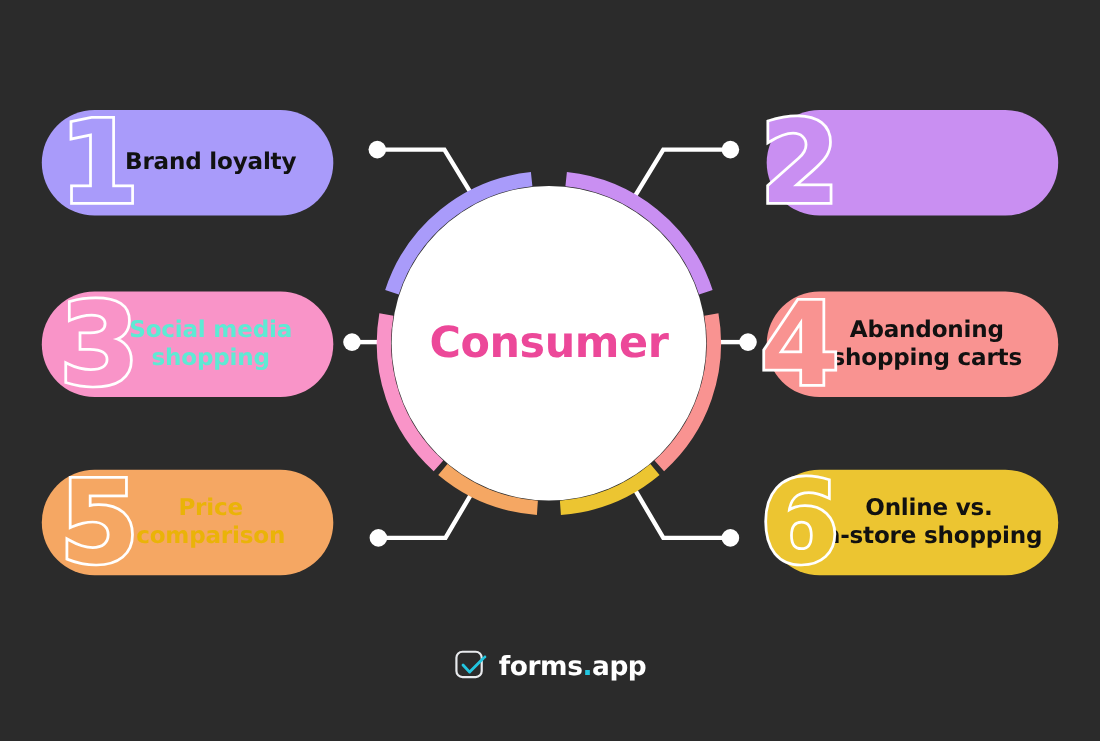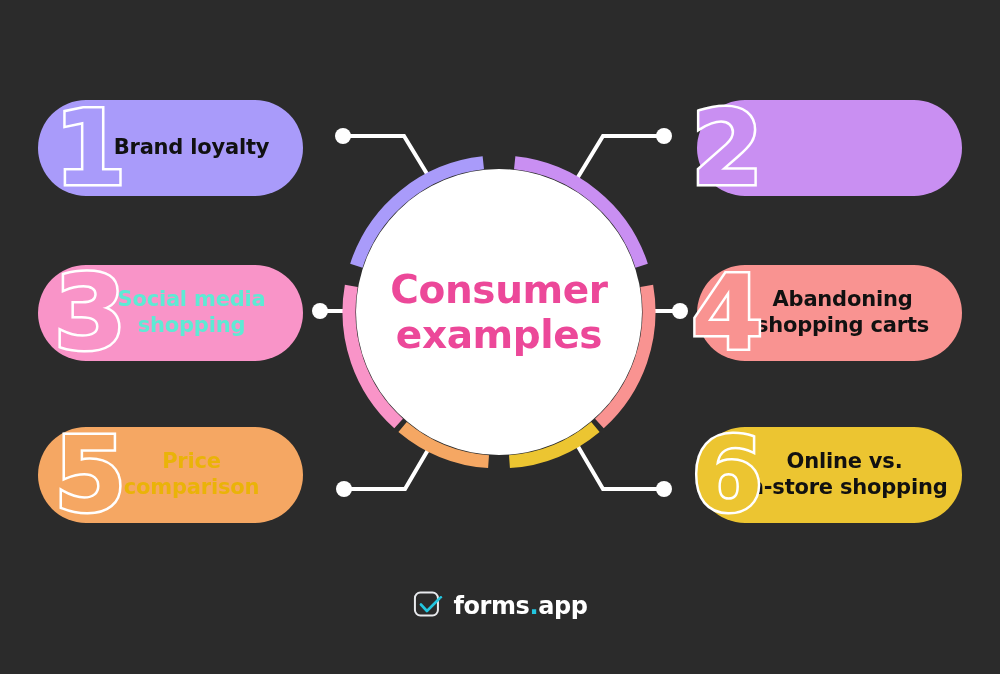--- a/index.html
+++ b/index.html
@@ -158,21 +158,20 @@
         <path id="arc-2" d="M 174.68 9.82 A 150 150 0 0 1 301.66 112.65" stroke="#c98ff2"></path>
         <path id="arc-4" d="M 306.72 132.95 A 150 150 0 0 1 259.37 270.47" stroke="#f99391"></path>
         <path id="arc-6" d="M 255.42 273.91 A 150 150 0 0 1 169.46 308.63" stroke="#ecc531"></path>
         <path id="arc-5" d="M 148.54 308.63 A 150 150 0 0 1 62.58 273.91" stroke="#f5a763"></path>
         <path id="arc-3" d="M 58.63 270.47 A 150 150 0 0 1 11.28 132.95" stroke="#f994c8"></path>
         <path id="arc-1" d="M 16.34 112.65 A 150 150 0 0 1 143.32 9.82" stroke="#a99bfa"></path>
       </g>
     </svg>
     <div id="hub-label" style="color: #ec4899;">
       <div>Consumer</div>
-      <div>examples</div>
     </div>
   </div>
 
   <div class="pill left row1" id="pill-1">
     <div class="body" style="background: rgb(169, 155, 250);"></div>
     <span class="num" style="-webkit-text-stroke: 5px rgb(255, 255, 255);">1</span>
     <span class="num fill" style="color: rgb(169, 155, 250);">1</span>
     <div class="label" style="color: rgb(17, 17, 17);">Brand loyalty</div>
   </div>
 

